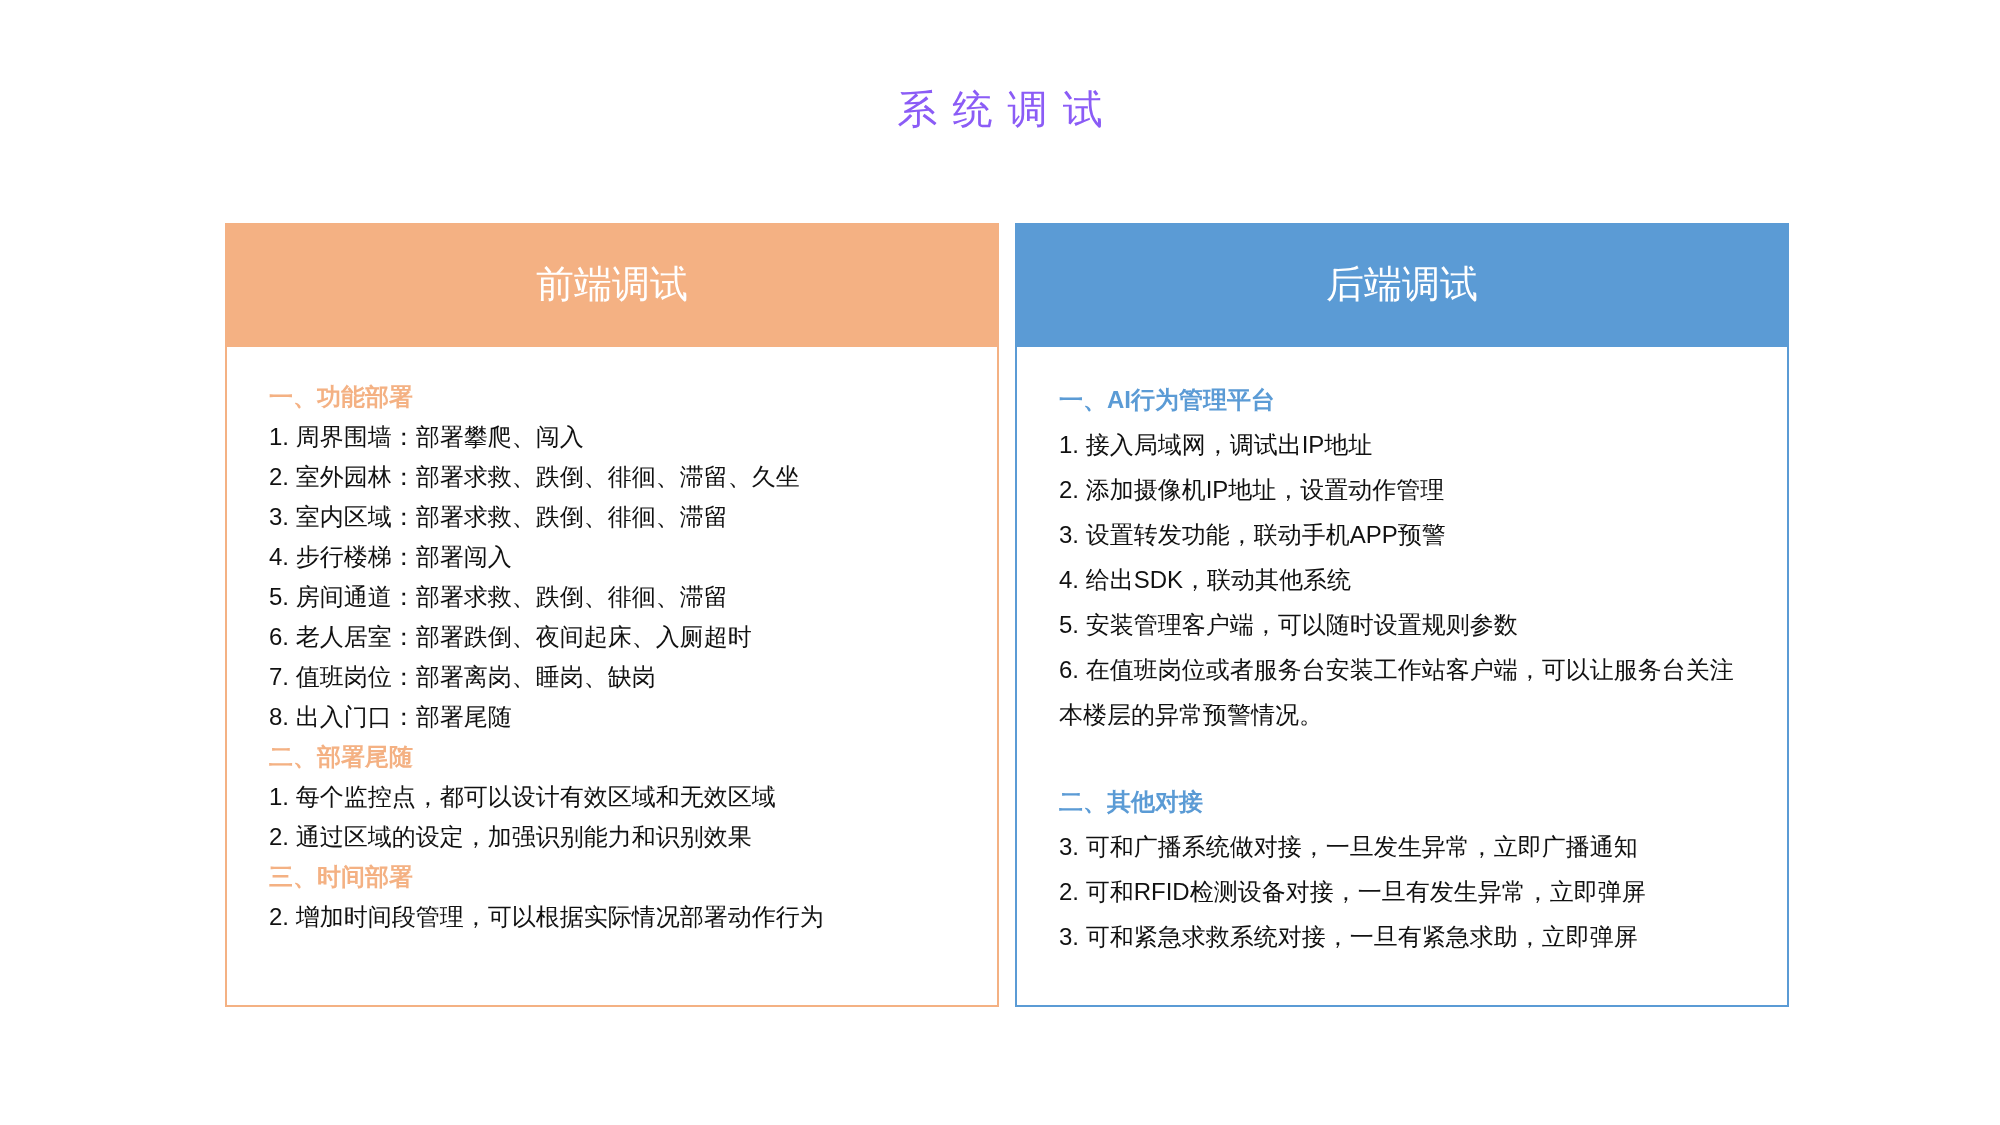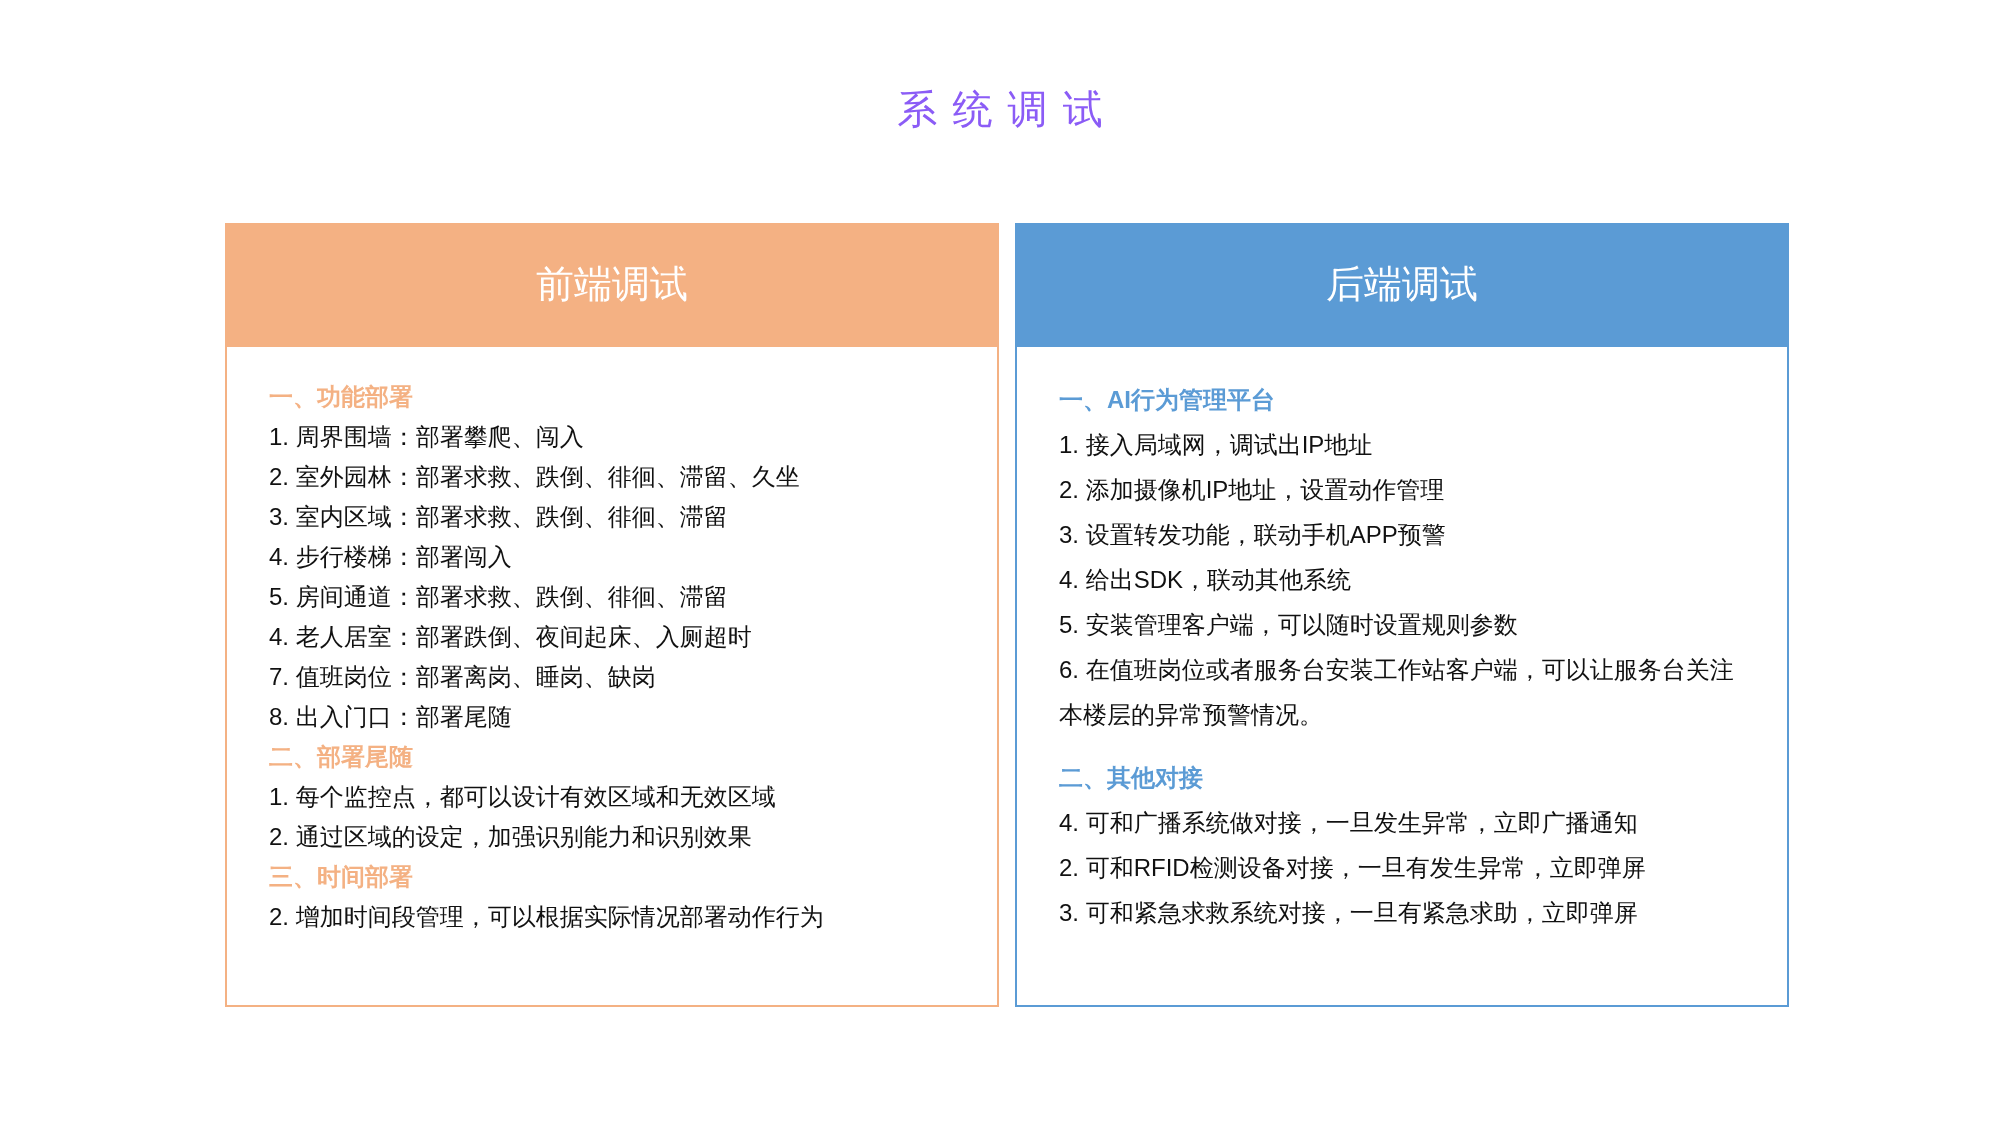--- a/index.html
+++ b/index.html
@@ -49,40 +49,40 @@
     font-size: 24px;
     color: #111111;
   }
   .panel-front .panel-body { line-height: 40px; }
   .panel-back  .panel-body { line-height: 45px; }
   .section-heading {
     color: var(--accent);
     font-weight: bold;
   }
   .item { font-weight: 400; }
-  .panel-back .section + .section { margin-top: 18px; }
+  .panel-back .section + .section { margin-top: 42px; }
 </style>
 </head>
 <body>
 
 <div class="slide">
   <div class="slide-title">系统调试</div>
 
   <div class="panel panel-front" style="--accent: #F4B183;">
     <div class="panel-header">前端调试</div>
     <div class="panel-body">
       <div>
           <div class="section">
             <div class="section-heading">一、功能部署</div>
             <div class="item">1. 周界围墙：部署攀爬、闯入</div>
             <div class="item">2. 室外园林：部署求救、跌倒、徘徊、滞留、久坐</div>
             <div class="item">3. 室内区域：部署求救、跌倒、徘徊、滞留</div>
             <div class="item">4. 步行楼梯：部署闯入</div>
             <div class="item">5. 房间通道：部署求救、跌倒、徘徊、滞留</div>
-            <div class="item">4. 老人居室：部署跌倒、夜间起床、入厕超时</div>
+            <div class="item">6. 老人居室：部署跌倒、夜间起床、入厕超时</div>
             <div class="item">7. 值班岗位：部署离岗、睡岗、缺岗</div>
             <div class="item">8. 出入门口：部署尾随</div>
           </div>
           <div class="section">
             <div class="section-heading">二、部署尾随</div>
             <div class="item">1. 每个监控点，都可以设计有效区域和无效区域</div>
             <div class="item">2. 通过区域的设定，加强识别能力和识别效果</div>
           </div>
           <div class="section">
             <div class="section-heading">三、时间部署</div>
@@ -100,20 +100,20 @@
             <div class="section-heading">一、AI行为管理平台</div>
             <div class="item">1. 接入局域网，调试出IP地址</div>
             <div class="item">2. 添加摄像机IP地址，设置动作管理</div>
             <div class="item">3. 设置转发功能，联动手机APP预警</div>
             <div class="item">4. 给出SDK，联动其他系统</div>
             <div class="item">5. 安装管理客户端，可以随时设置规则参数</div>
             <div class="item">6. 在值班岗位或者服务台安装工作站客户端，可以让服务台关注本楼层的异常预警情况。</div>
           </div>
           <div class="section">
             <div class="section-heading">二、其他对接</div>
-            <div class="item">4. 可和广播系统做对接，一旦发生异常，立即广播通知</div>
+            <div class="item">3. 可和广播系统做对接，一旦发生异常，立即广播通知</div>
             <div class="item">2. 可和RFID检测设备对接，一旦有发生异常，立即弹屏</div>
             <div class="item">3. 可和紧急求救系统对接，一旦有紧急求助，立即弹屏</div>
           </div>
         </div>
     </div>
   </div>
 </div>
 
 </body></html>

